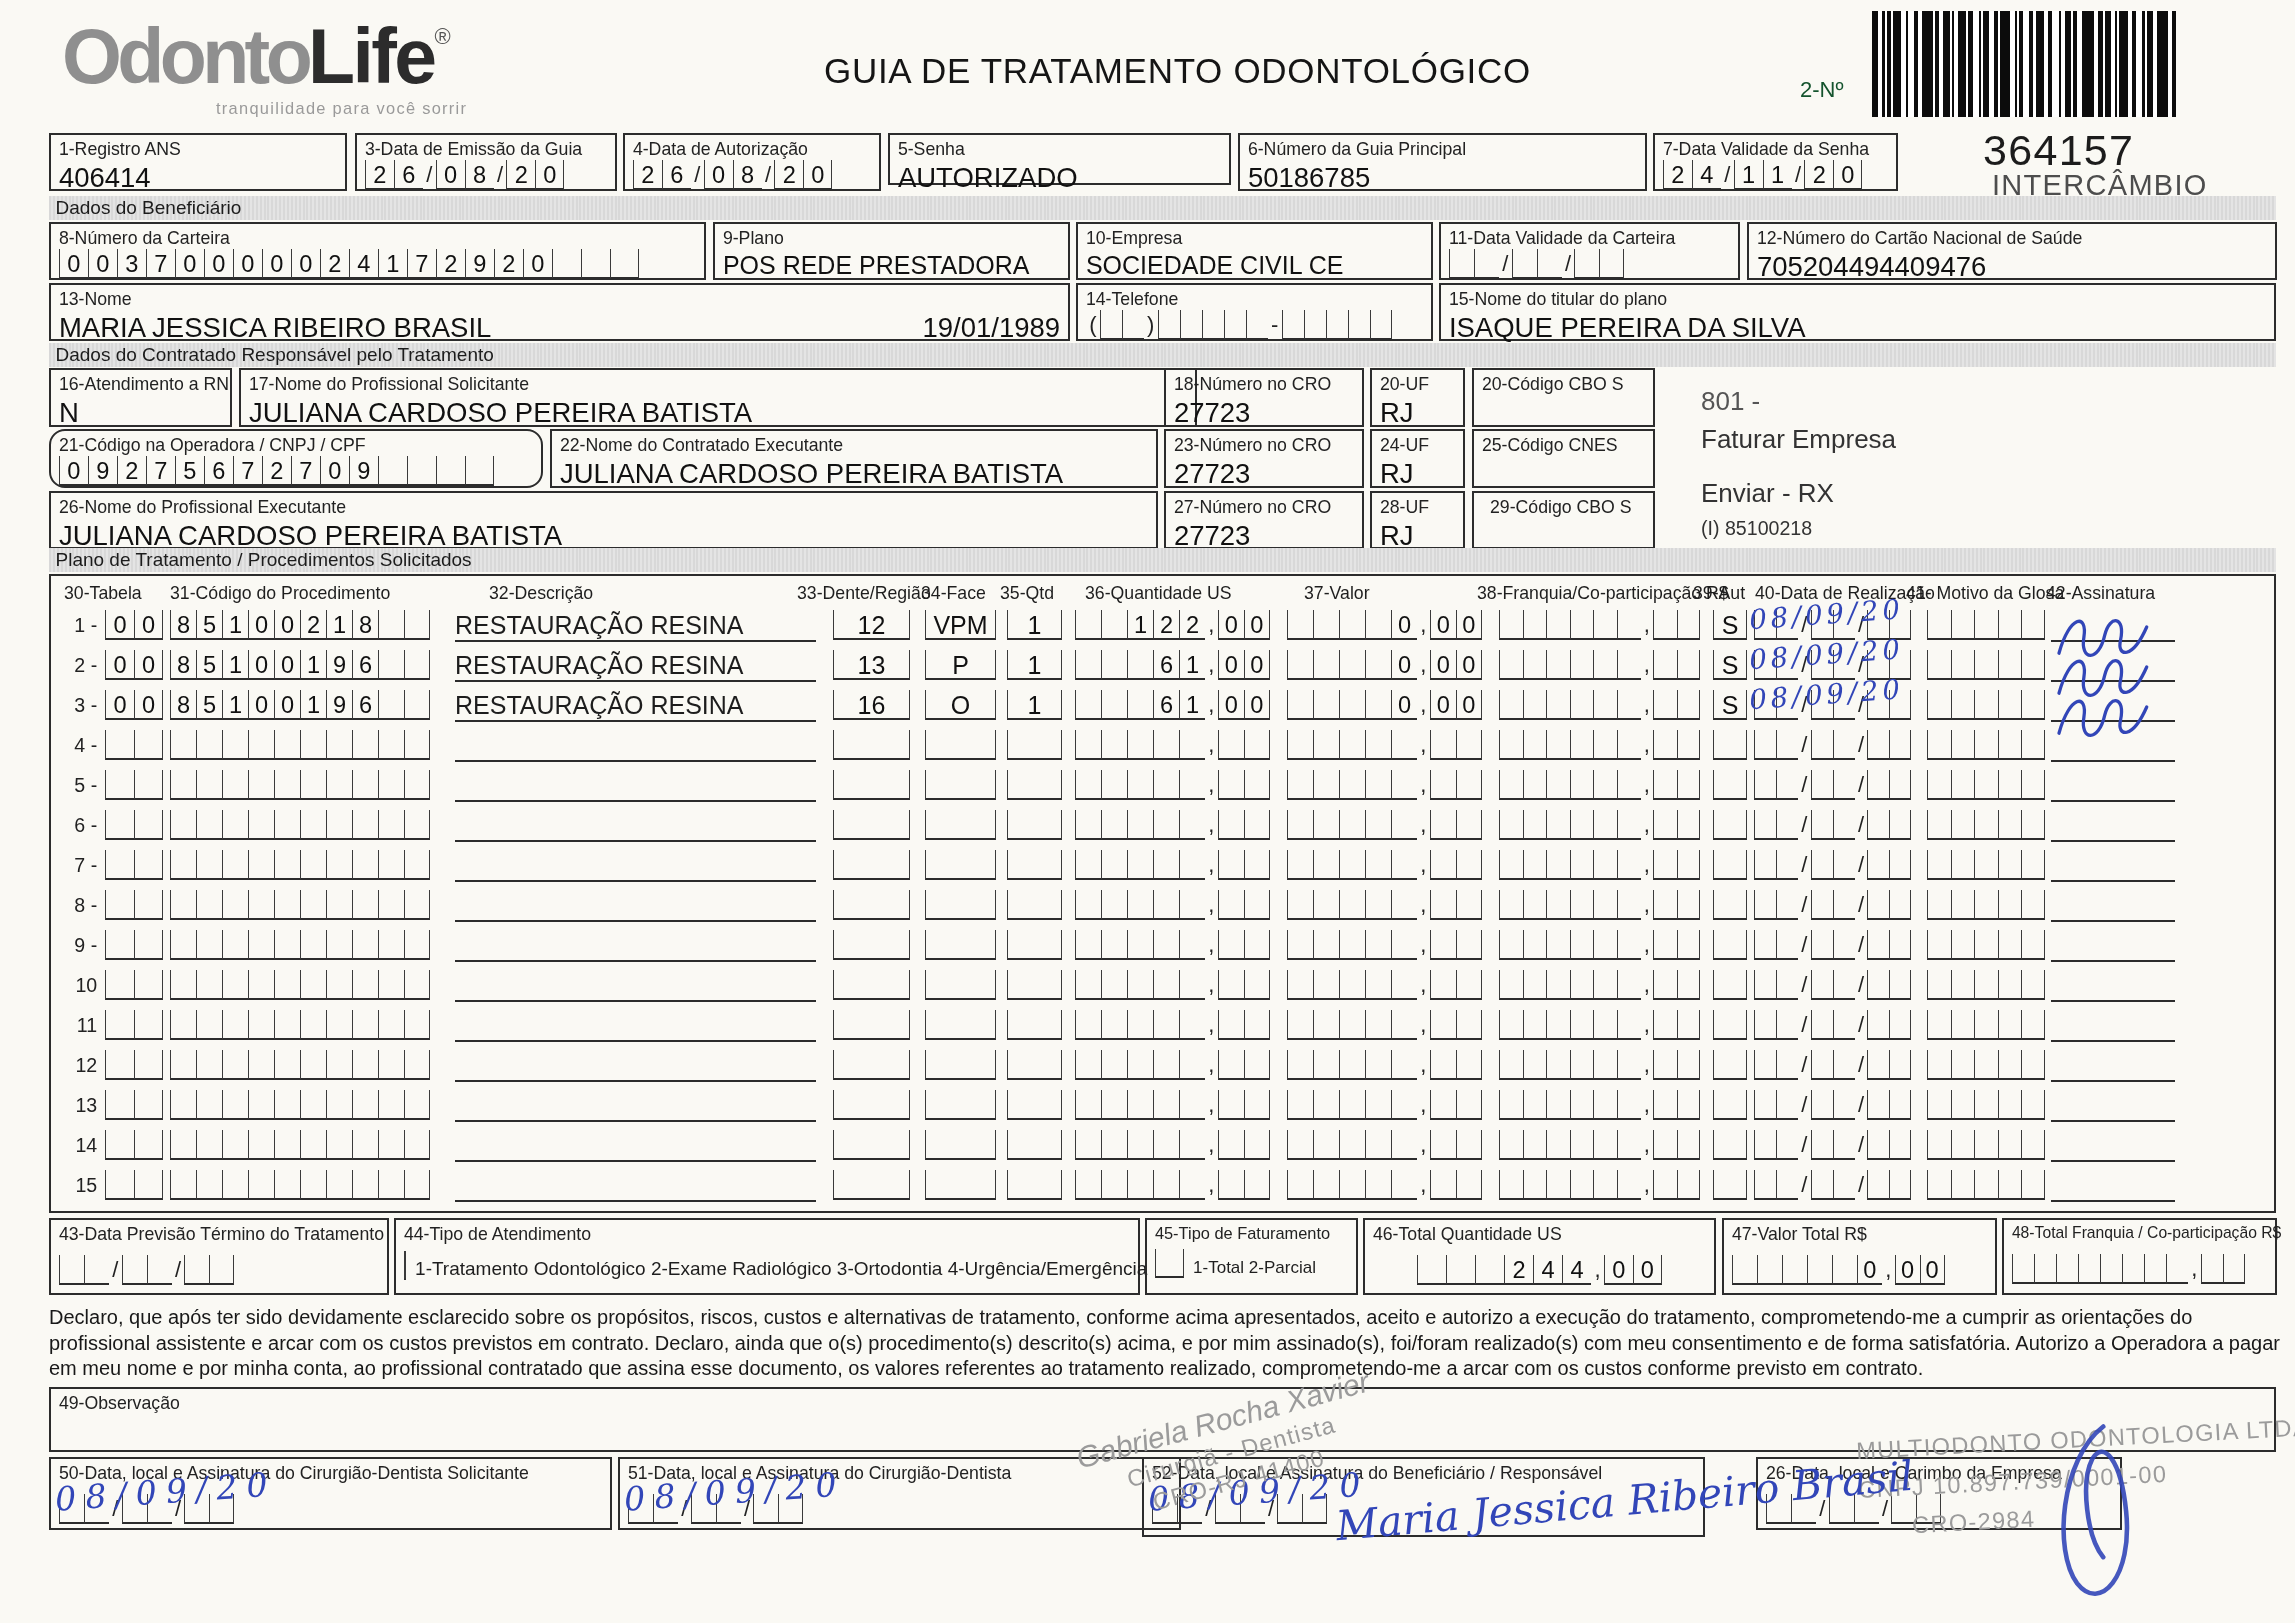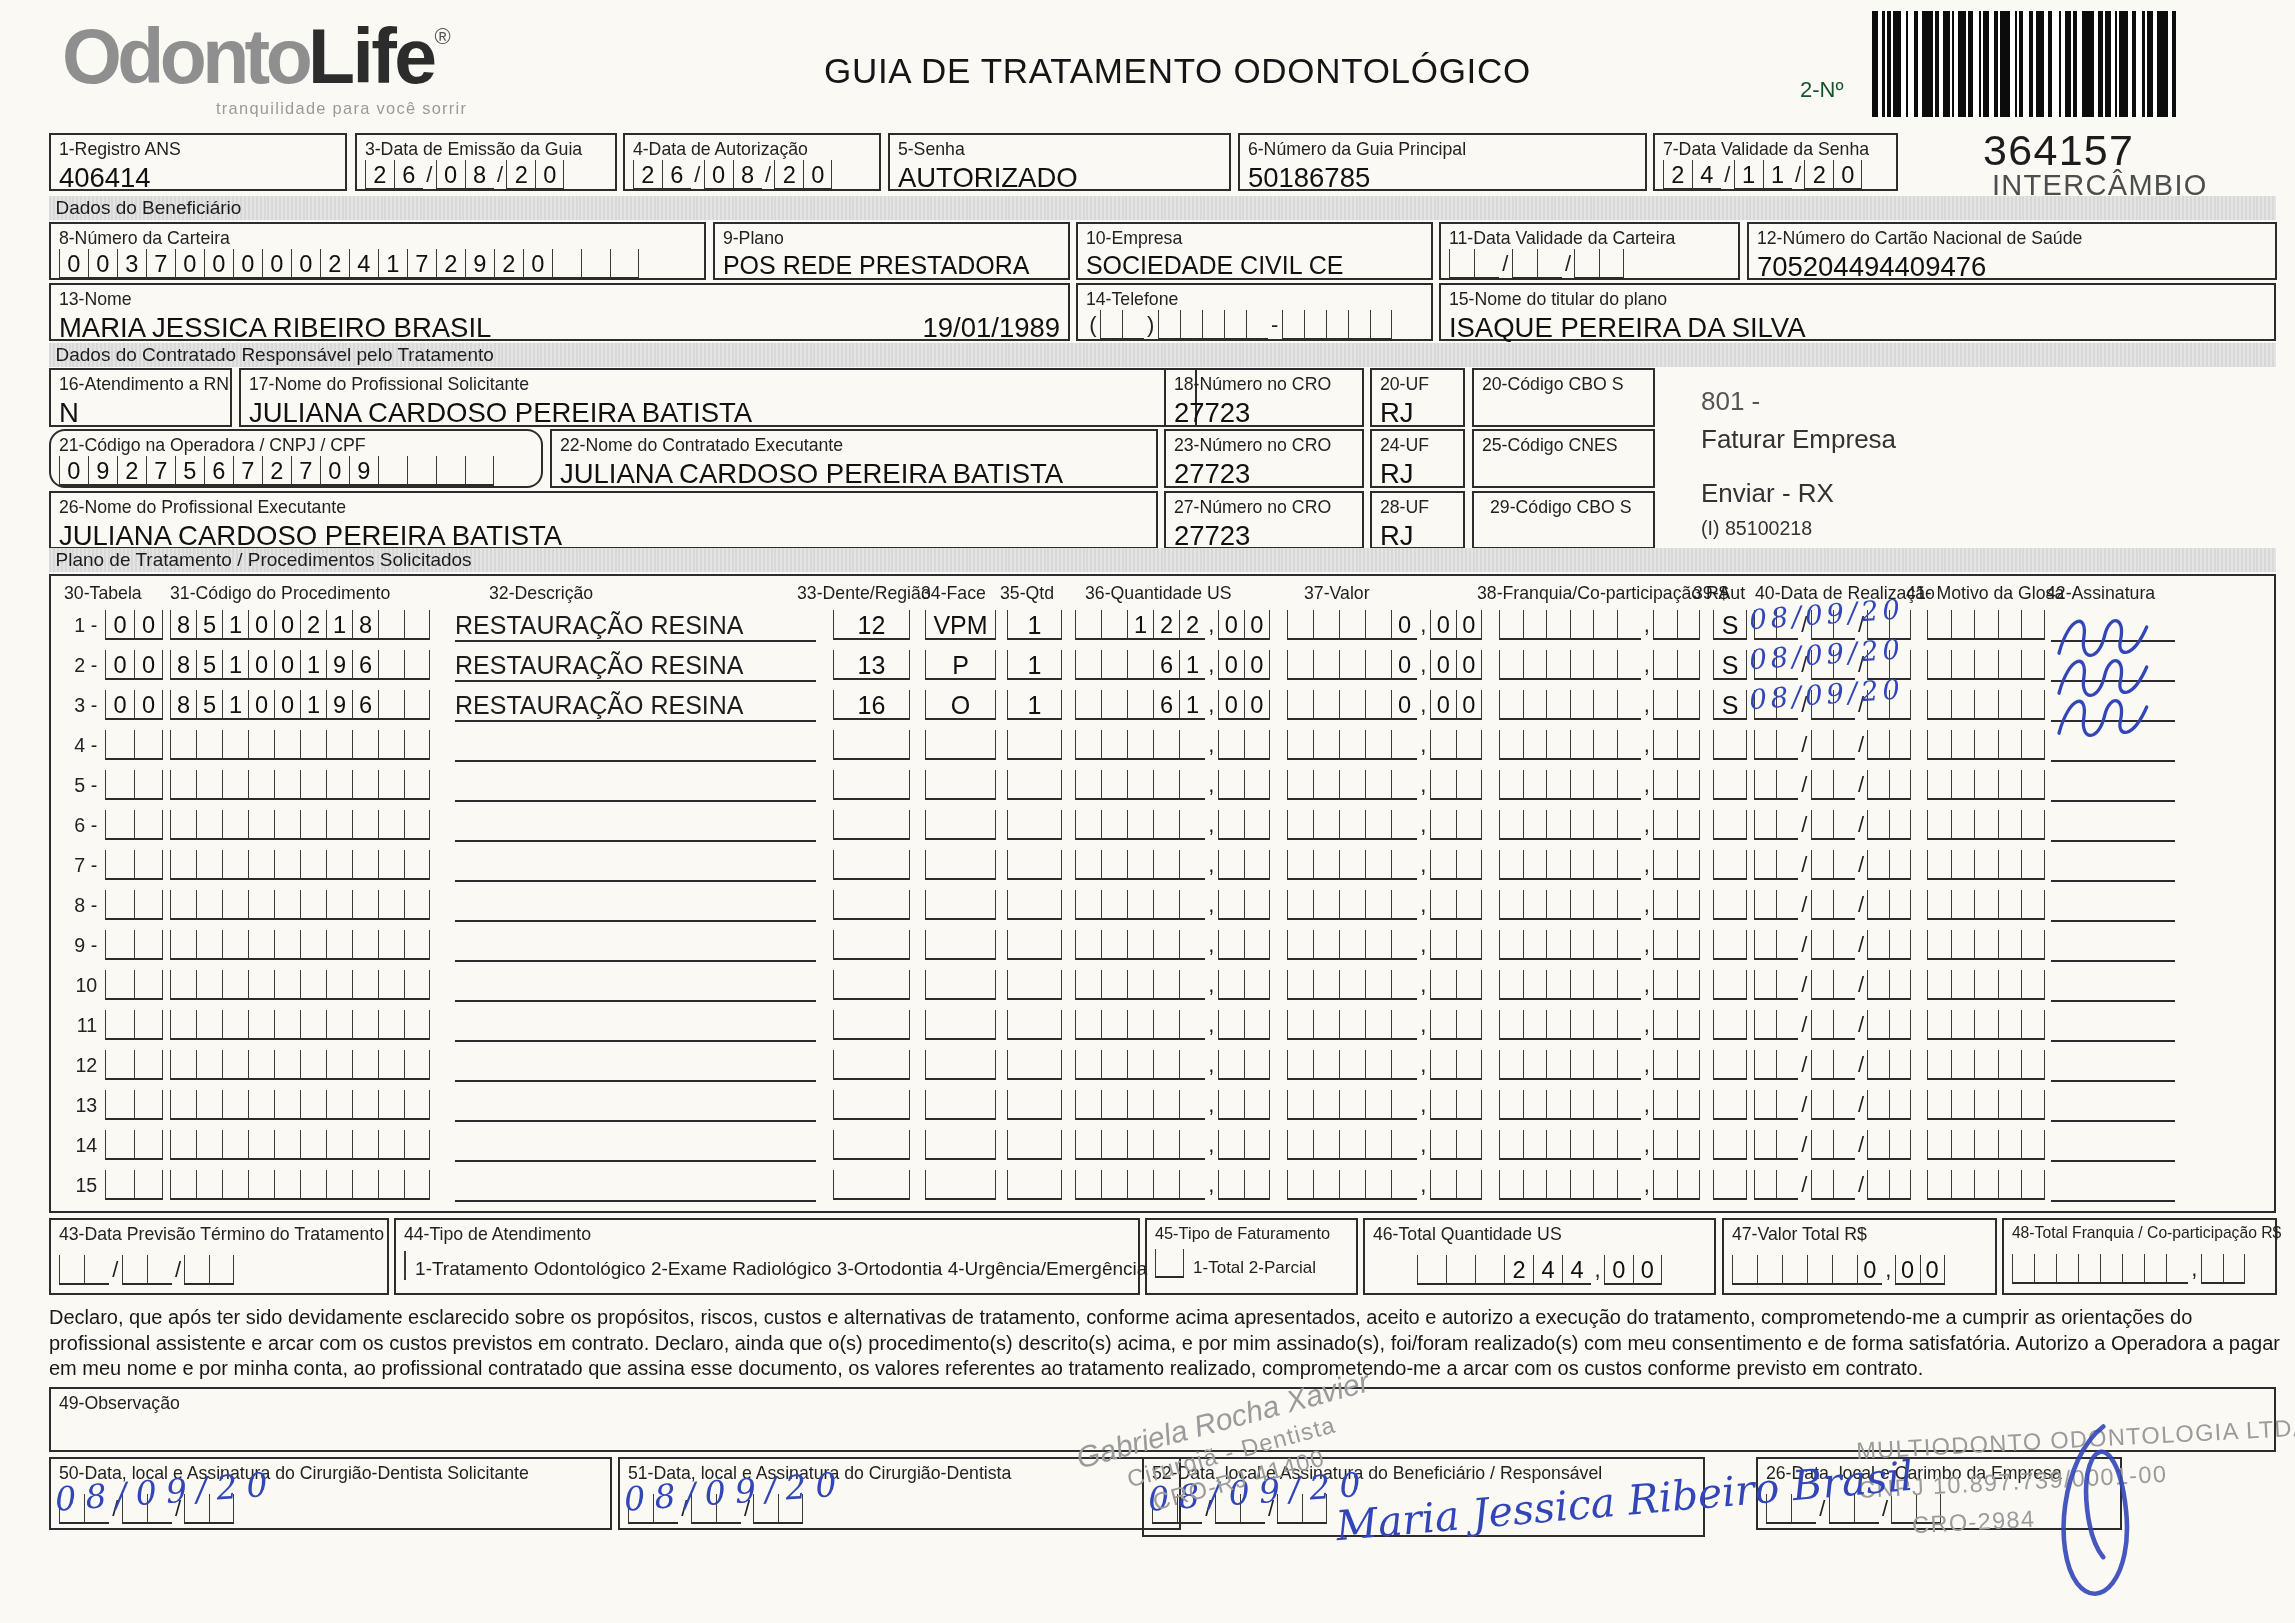--- a/index.html
+++ b/index.html
@@ -189,21 +189,21 @@
         <span class="comb-cell">2</span>
         <span class="comb-cell">6</span>
         <span class="comb-sep">/</span>
         <span class="comb-cell">0</span>
         <span class="comb-cell">8</span>
         <span class="comb-sep">/</span>
         <span class="comb-cell">2</span>
         <span class="comb-cell">0</span>
       </span>
   </div>
-  <div class="fbox" style="left:888px;top:133px;width:343px;height:58px;">
+  <div class="fbox" style="left:888px;top:133px;width:343px;height:52px;">
     <div class="flabel">5-Senha</div>
     <div class="fvalue">AUTORIZADO</div>
   </div>
   <div class="fbox" style="left:1238px;top:133px;width:409px;height:58px;">
     <div class="flabel">6-Número da Guia Principal</div>
     <div class="fvalue">50186785</div>
   </div>
   <div class="fbox" style="left:1653px;top:133px;width:245px;height:58px;">
     <div class="flabel">7-Data Validade da Senha</div>
     <span class="comb cw44">

